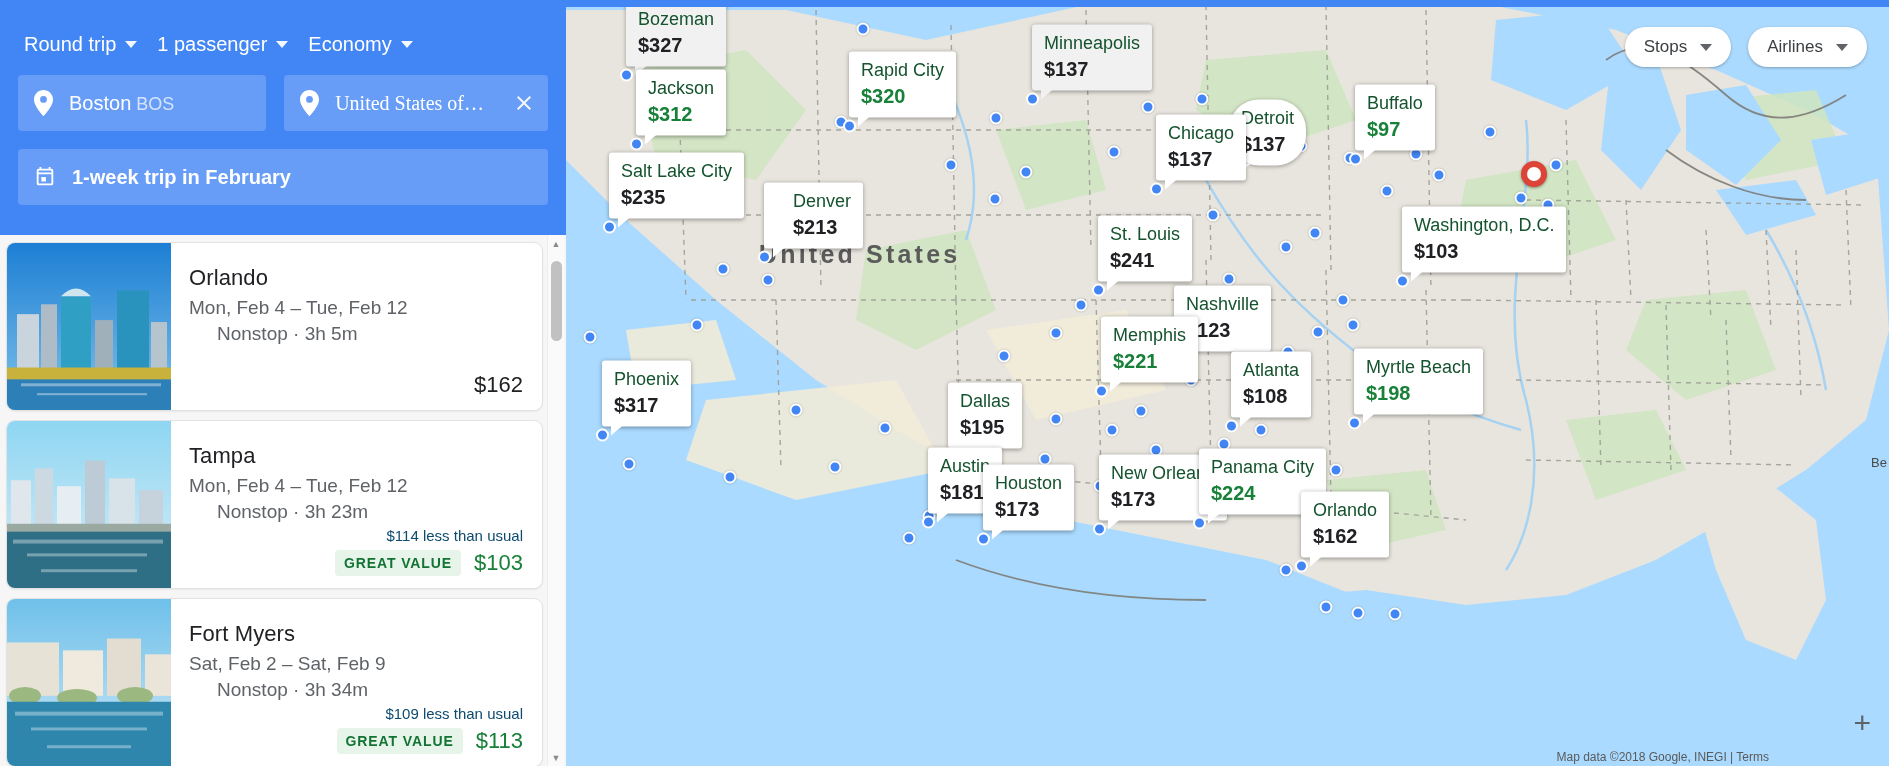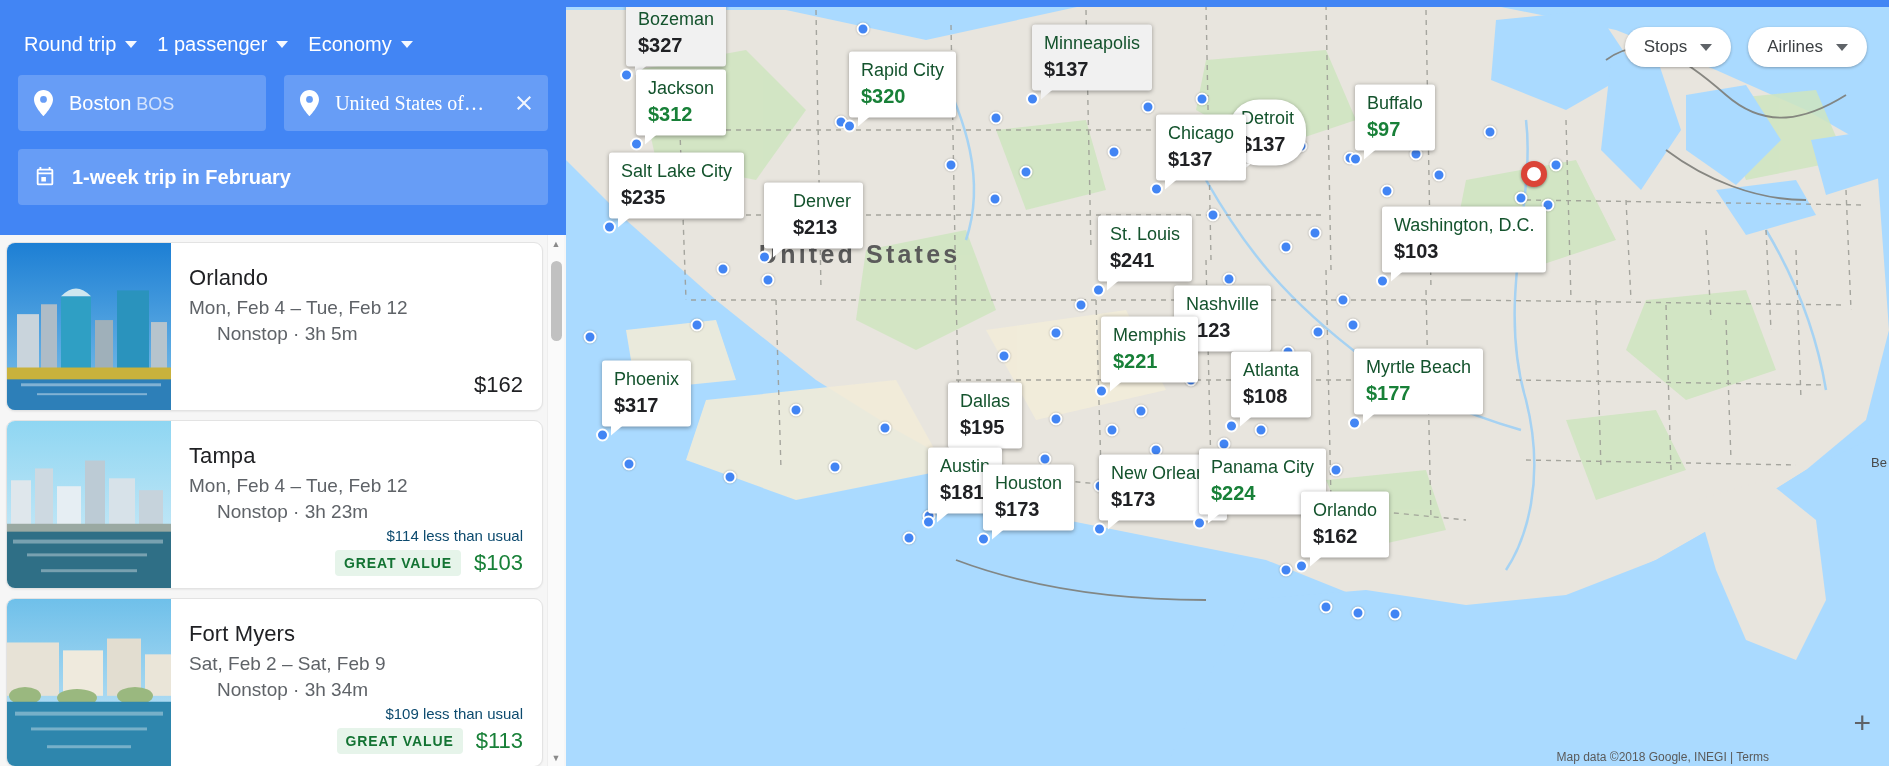--- a/index.html
+++ b/index.html
@@ -525,21 +525,21 @@
         <div class="mlabel" style="left: 198px; top: 248px; padding-left: 29px;">
     <div class="mname">Denver</div>
     <div class="mprice ">$213</div>
     <span class="pdot"></span>
         </div>
         <div class="mlabel" style="left: 532px; top: 281px;">
     <div class="mname">St. Louis</div>
     <div class="mprice ">$241</div>
     <span class="pdot"></span>
         </div>
-        <div class="mlabel" style="left: 816px; top: 272px;">
+        <div class="mlabel" style="left: 836px; top: 272px;">
     <div class="mname">Washington, D.C.</div>
     <div class="mprice ">$103</div>
     <span class="pdot"></span>
         </div>
         <div class="mlabel" style="left: 608px; top: 351px;">
     <div class="mname">Nashville</div>
     <div class="mprice ">$123</div>
     <span class="pdot"></span>
         </div>
         <div class="mlabel" style="left: 535px; top: 382px;">
@@ -547,21 +547,21 @@
     <div class="mprice green">$221</div>
     <span class="pdot"></span>
         </div>
         <div class="mlabel" style="left: 665px; top: 417px;">
     <div class="mname">Atlanta</div>
     <div class="mprice ">$108</div>
     <span class="pdot"></span>
         </div>
         <div class="mlabel" style="left: 788px; top: 414px;">
     <div class="mname">Myrtle Beach</div>
-    <div class="mprice green">$177</div>
+    <div class="mprice green">$198</div>
     <span class="pdot"></span>
         </div>
         <div class="mlabel" style="left: 36px; top: 426px;">
     <div class="mname">Phoenix</div>
     <div class="mprice ">$317</div>
     <span class="pdot"></span>
         </div>
         <div class="mlabel" style="left: 382px; top: 448px;">
     <div class="mname">Dallas</div>
     <div class="mprice ">$195</div>

